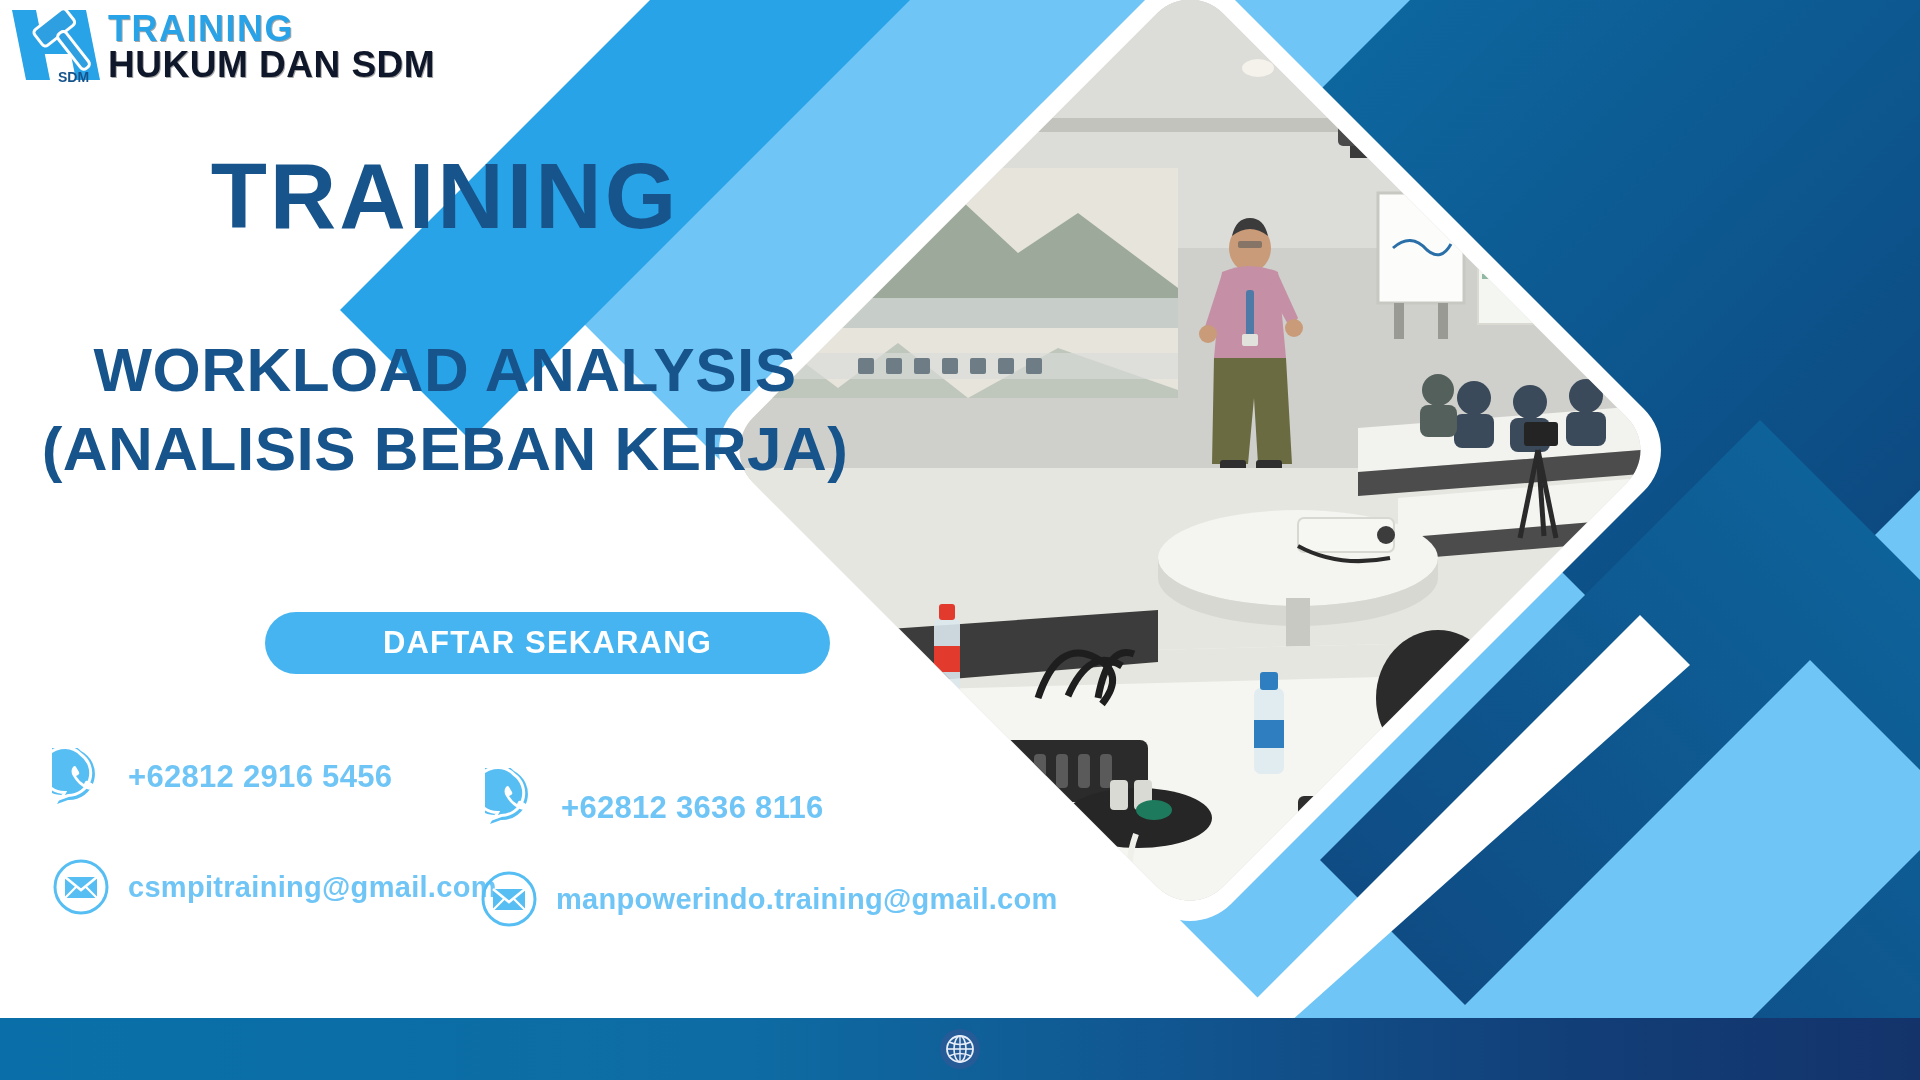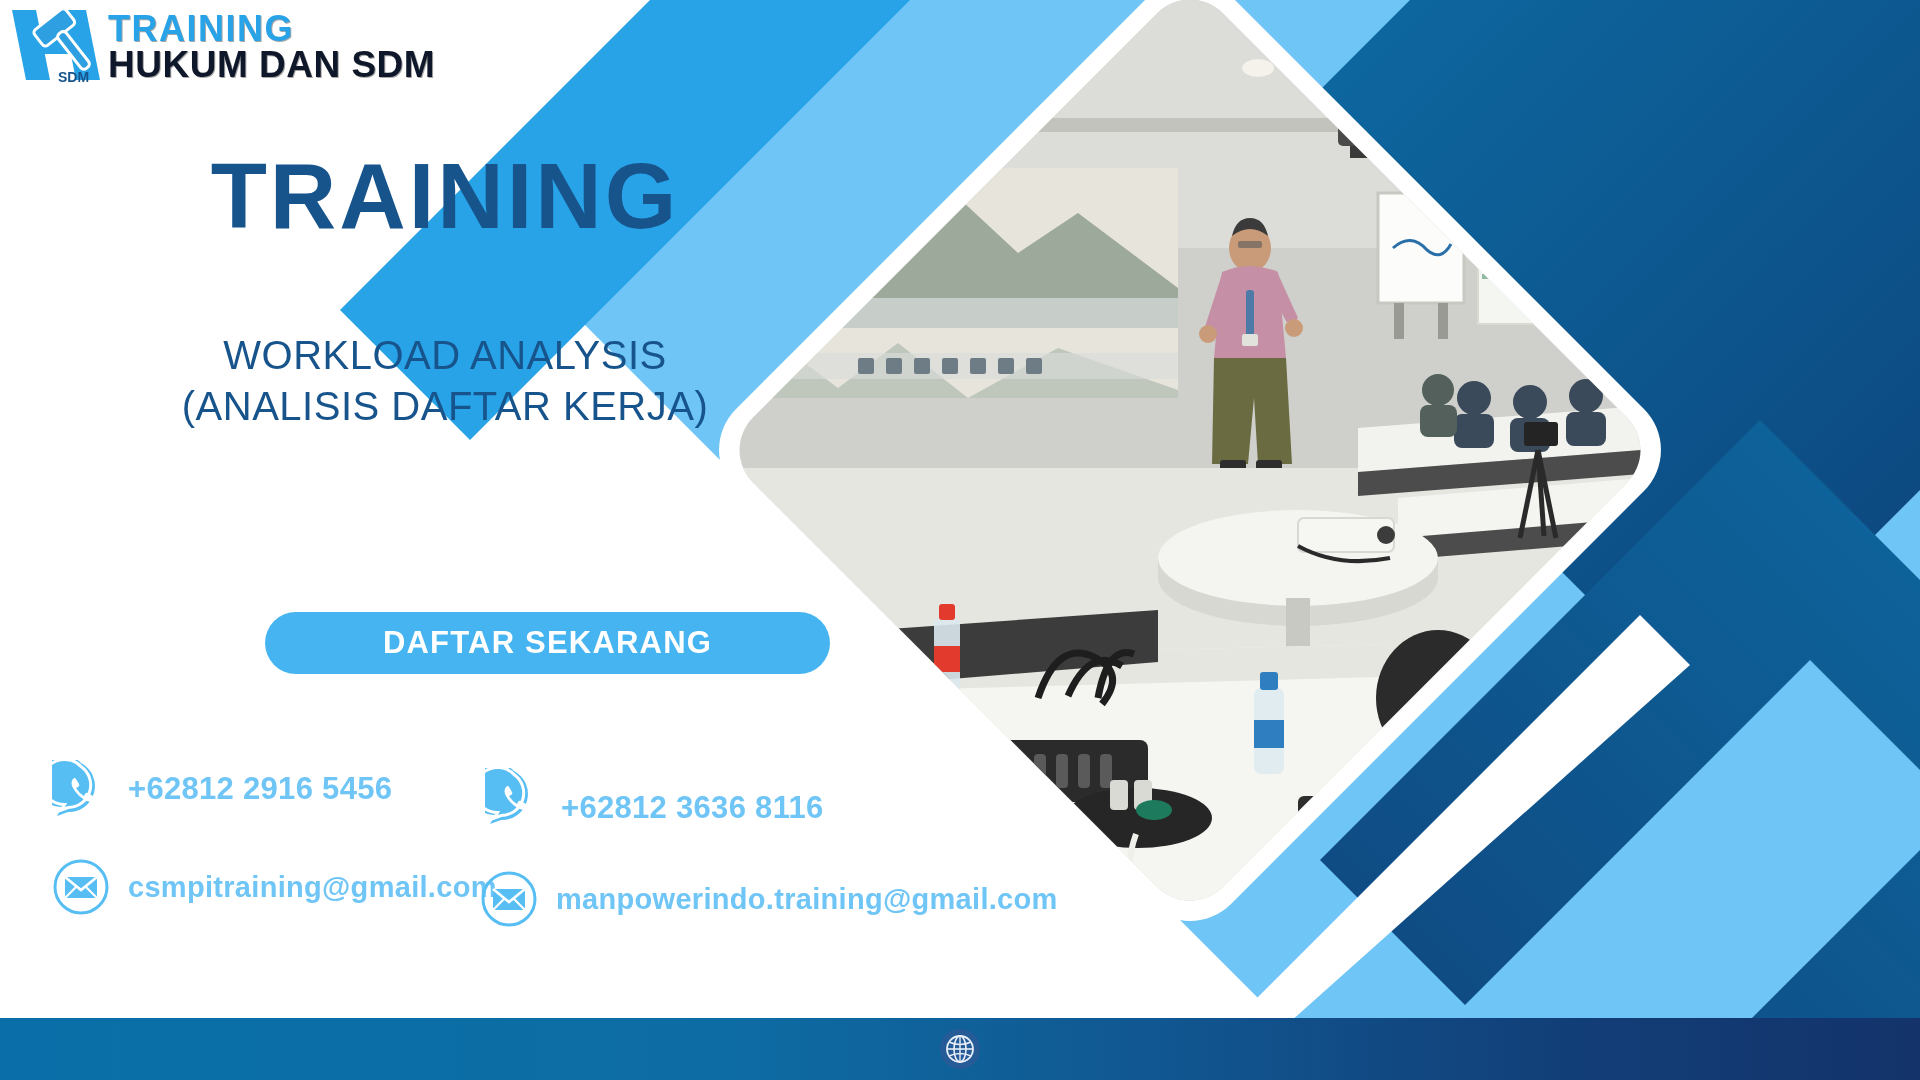--- a/index.html
+++ b/index.html
@@ -42,21 +42,21 @@
     position:absolute; left:0; top:150px; width:890px;
     text-align:center;
     font-size:92px; font-weight:bold; color:#17548C;
     letter-spacing:3px; line-height:1;
   }
   #subtitle {
     position:absolute; left:0; top:330px; width:890px;
     text-align:center; color:#17548C;
   }
   .sub-line {
-    font-size:40px; font-weight:normal; line-height:1.28;
+    font-size:62px; font-weight:bold; line-height:1.28;
     letter-spacing:0.5px; white-space:nowrap;
   }
 
   #cta {
     position:absolute; left:265px; top:612px;
     width:565px; height:62px;
     background:#45B4F0;
     border-radius:31px 31px 31px 31px;
     display:flex; align-items:center; justify-content:center;
     color:#ffffff; font-size:31px; font-weight:bold;
@@ -69,21 +69,21 @@
   #contacts { position:absolute; left:0; top:740px; width:1040px; z-index:4; }
   .crow { position:relative; height:118px; }
   .citem { position:absolute; display:flex; align-items:center; gap:18px; }
   .cicon { width:58px; height:58px; flex:0 0 auto; }
   .ctext {
     font-size:31px; font-weight:bold; color:#6FC5F5;
     white-space:nowrap; letter-spacing:0.3px;
   }
   .ctext.small { font-size:29px; }
 
-  .c-wa1 { left:52px; top:20px; }
+  .c-wa1 { left:52px; top:8px; }
   .c-wa2 { left:485px; top:28px;align-items:flex-end; }
   .c-em1 { left:52px; top:0px; }
   .c-em2 { left:480px; top:12px; }
 
   
   #photo-wrap {
     position:absolute; left:840px; top:100px;
     width:700px; height:700px; z-index:3;
   }
   #photo-outer {
@@ -326,21 +326,21 @@
         </svg>
       </div>
     </div>
   </div>
 </div>
 
 <div id="content">
   <div id="title">TRAINING</div>
   <div id="subtitle">
     <div class="sub-line">WORKLOAD ANALYSIS</div>
-    <div class="sub-line">(ANALISIS DAFTAR KERJA)</div>
+    <div class="sub-line">(ANALISIS BEBAN KERJA)</div>
   </div>
   <div id="cta">
     <span>DAFTAR SEKARANG</span>
   </div>
 </div>
 
 <div id="contacts">
 
   <div class="crow">
     <div class="citem c-wa1">

